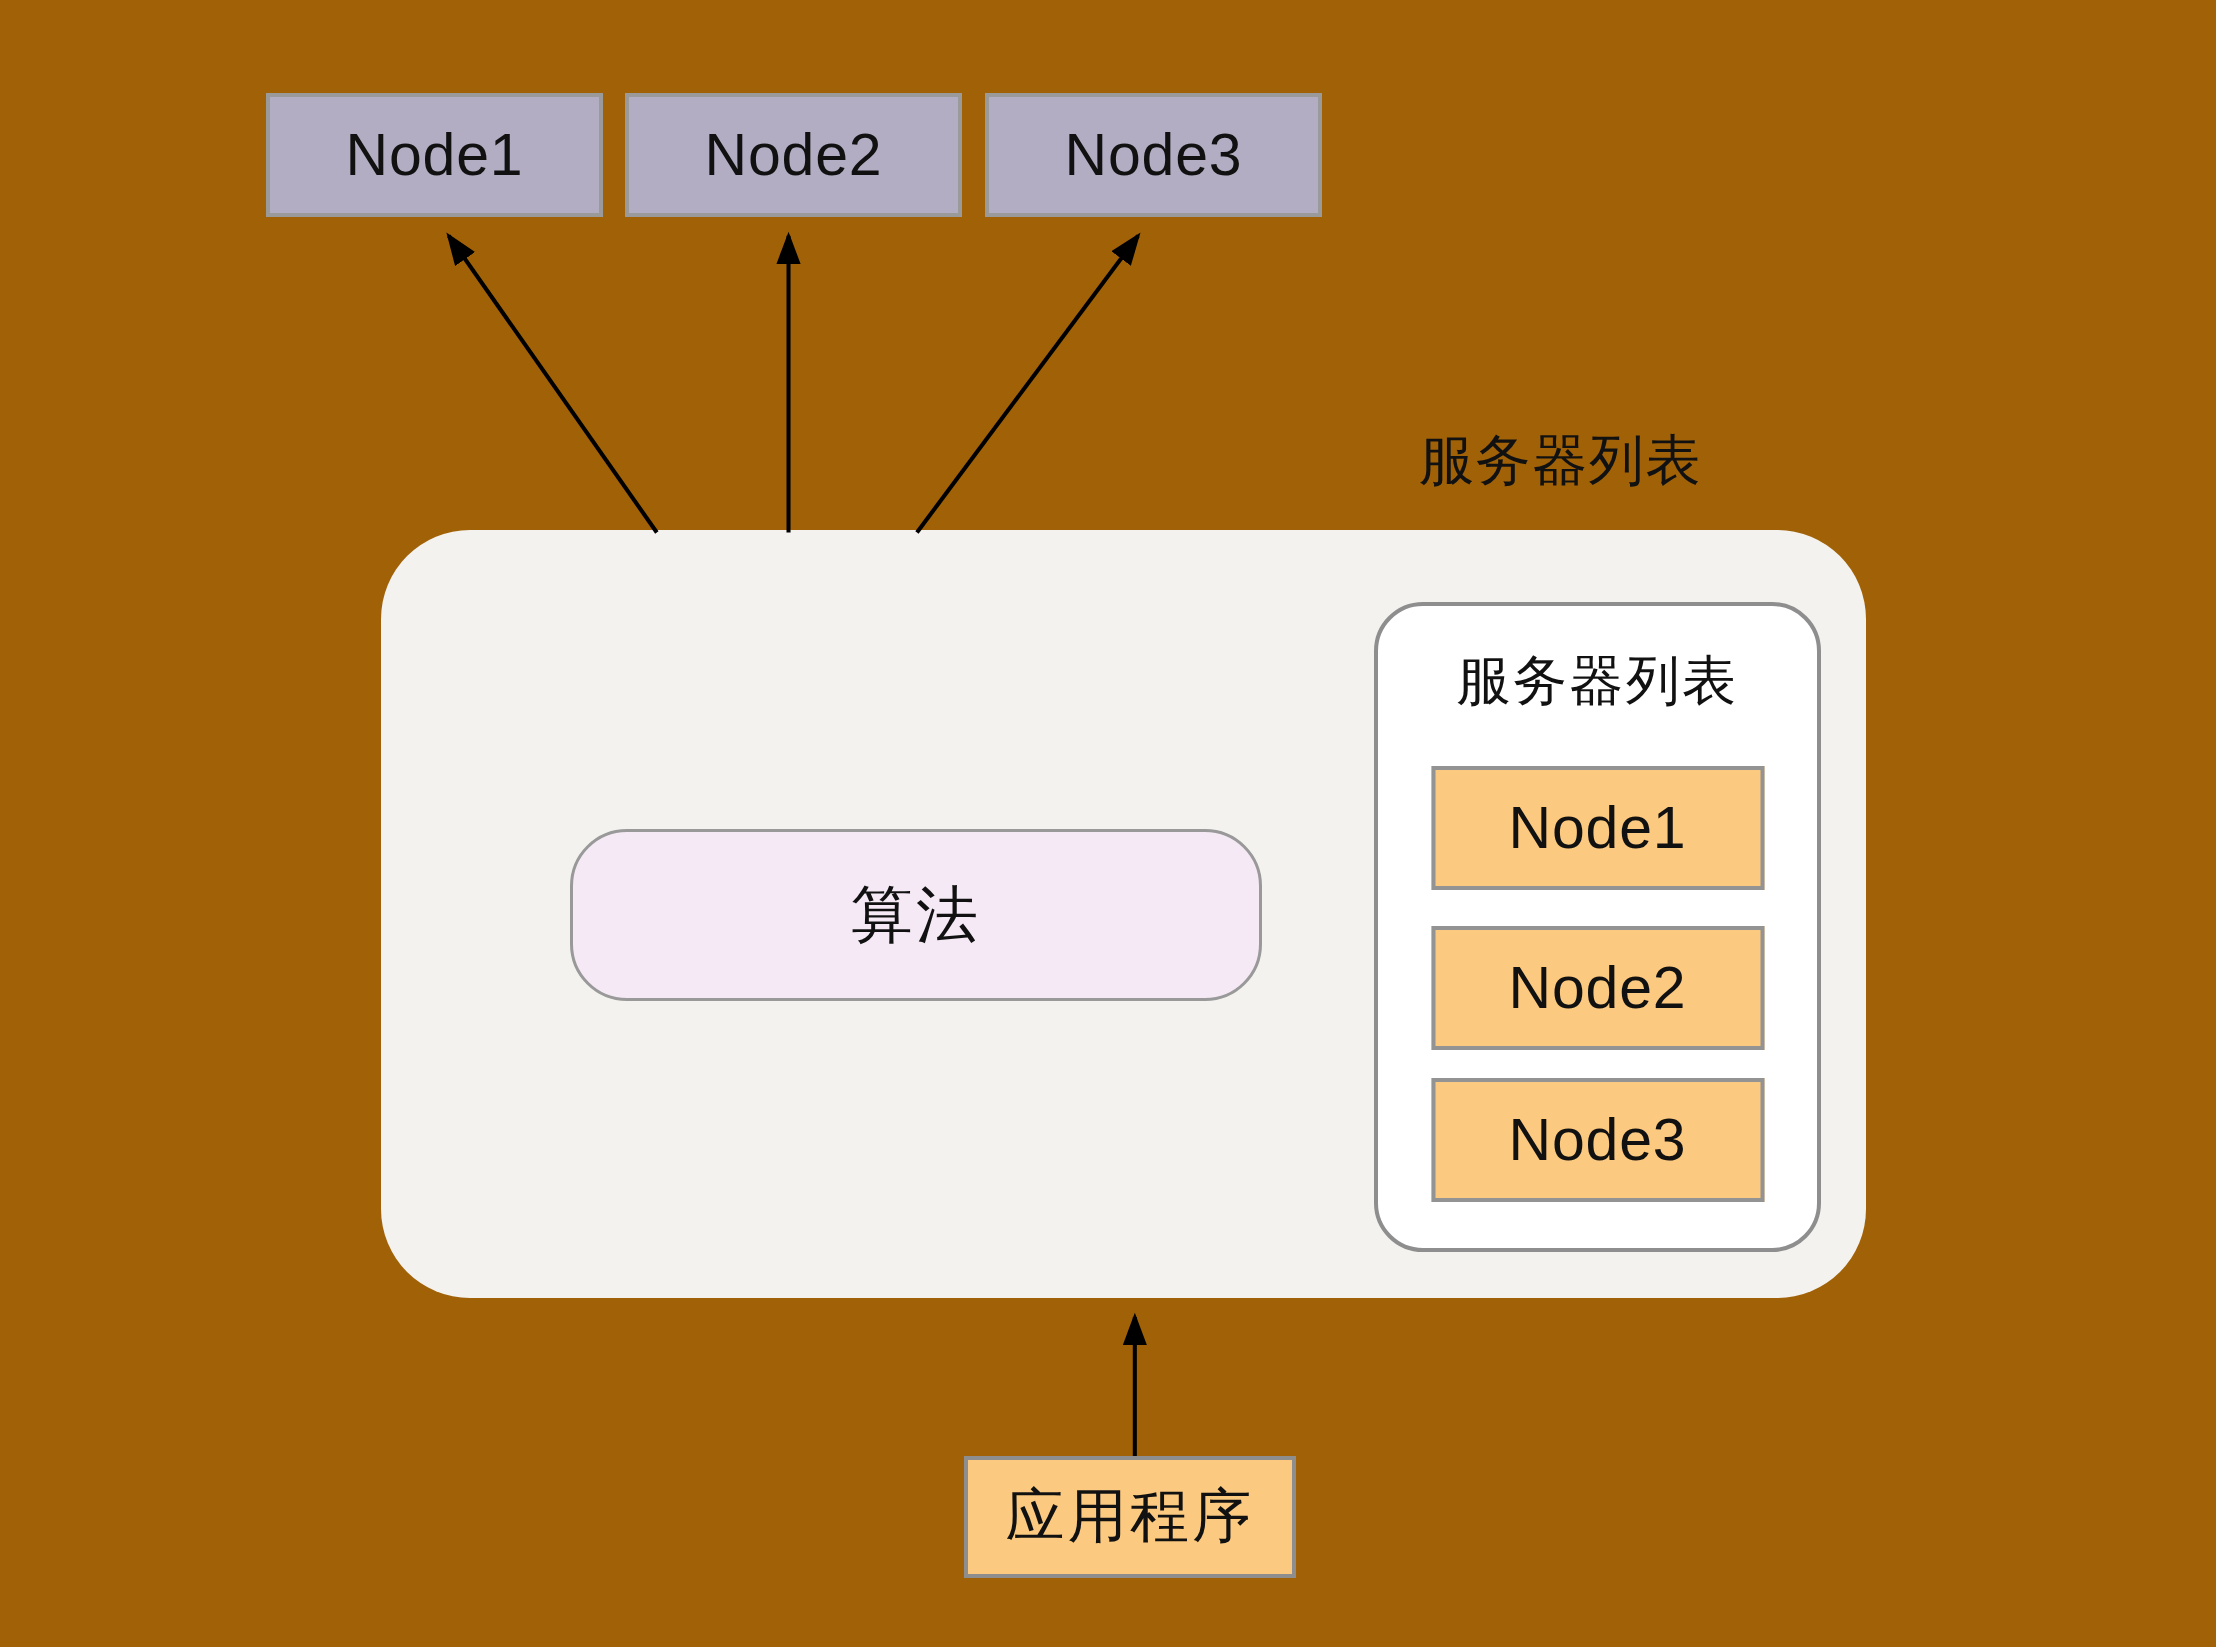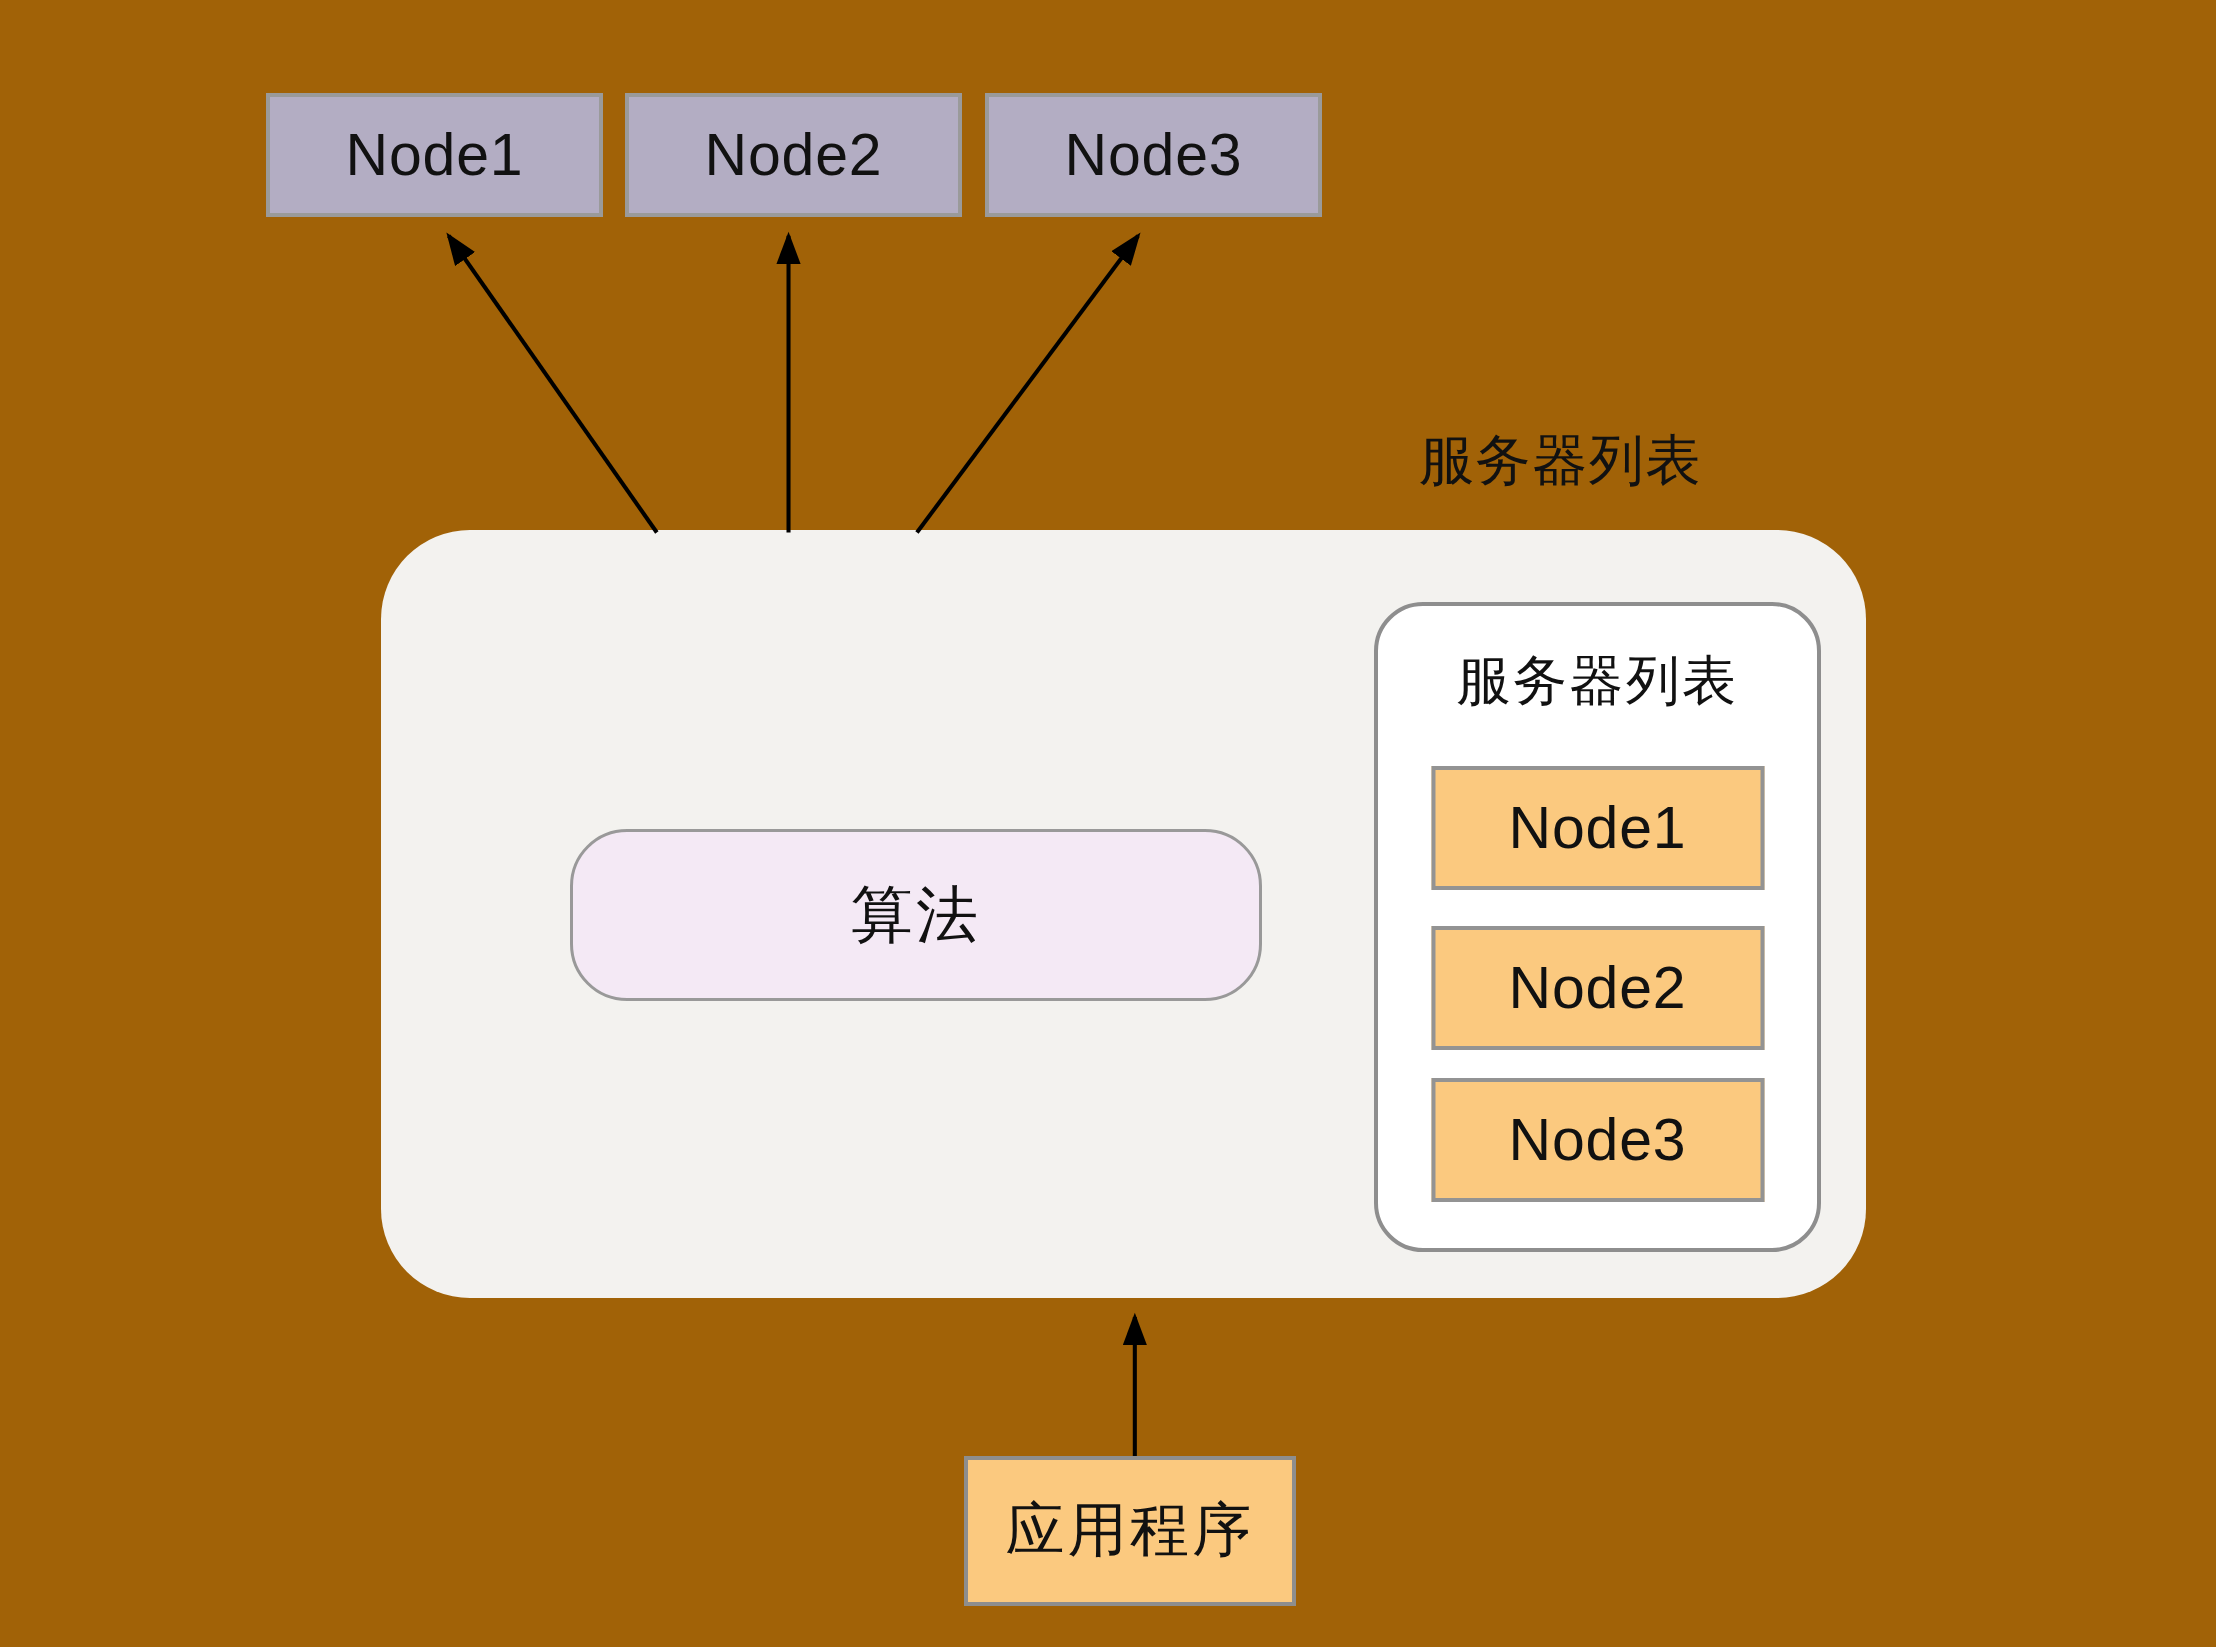--- a/index.html
+++ b/index.html
@@ -114,21 +114,21 @@
   #server-node-1 { top: 160px; }
   #server-node-2 { top: 320px; }
   #server-node-3 { top: 472px; }
 
   
   .application-box {
     position: absolute;
     left: 964px;
     top: 1456px;
     width: 332px;
-    height: 150px;
+    height: 122px;
     box-sizing: border-box;
     background: var(--orange-fill, #fbc97f);
     border: 4.9px solid var(--server-box-border, #8e8e8e);
     display: flex;
     align-items: center;
     justify-content: center;
     font-size: 59px;
     letter-spacing: 3.3px;
   }
 

